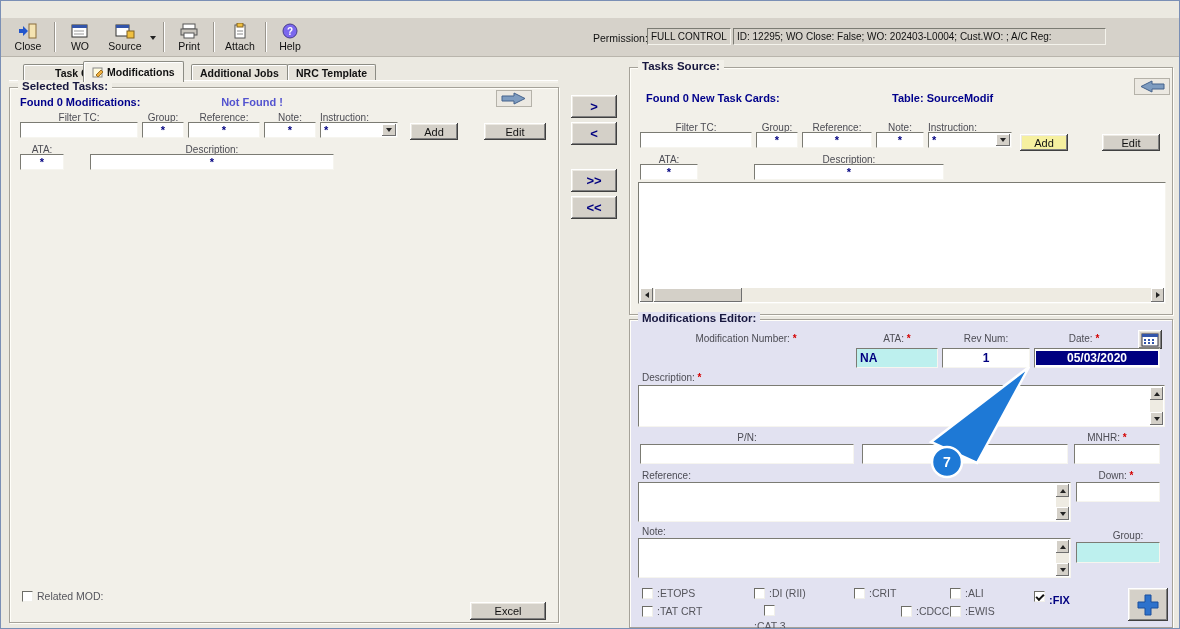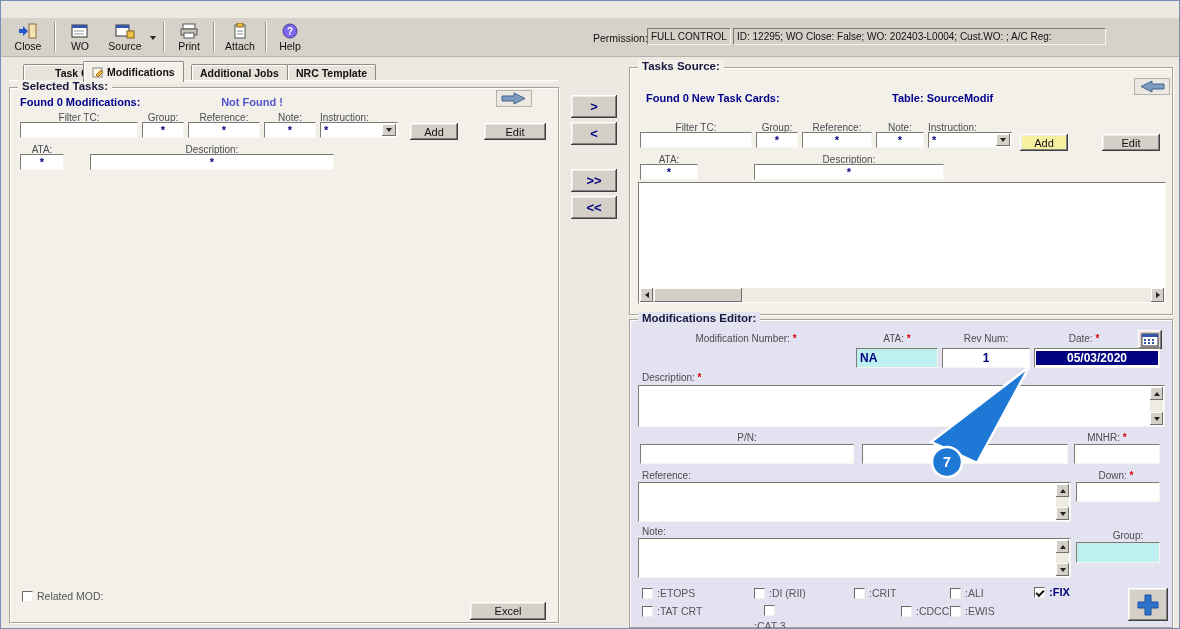--- a/index.html
+++ b/index.html
@@ -76,21 +76,21 @@
 
   .list { position:absolute; background:#fff; border:1px solid; border-color:#7b7b73 #f6f5ef #f6f5ef #7b7b73; }
   .list-msg { position:absolute; left:5px; top:4px; font-size:11px; color:#2b2b2b; }
 
   .cbitem { position:absolute; display:flex; align-items:center; gap:4px; }
   .cb { width:11px; height:11px; background:#fff; border:1px solid; border-color:#6c6c66 #f1f0ea #f1f0ea #6c6c66;
         position:relative; flex:0 0 auto; }
   .cblabel { font-size:10.5px; color:#55555c; white-space:nowrap; }
   .cbitem.checked .cb::after { content:""; position:absolute; left:1px; top:2px; width:6px; height:3px;
         border-left:2px solid #101010; border-bottom:2px solid #101010; transform:rotate(-45deg); }
-  .cbitem.checked .cblabel { color:#000080; font-weight:bold; font-size:11px; }
+  .cbitem.checked .cblabel { color:#000080; font-weight:bold; font-size:11px;margin-top:8px; }
 
   .mbox { position:absolute; background:#fff; border:1px solid; border-color:#7b7b73 #f6f5ef #f6f5ef #7b7b73; }
   .vscroll { position:absolute; top:1px; bottom:1px; right:1px; width:13px; background:#eeebe2; }
   .sb-btn { position:absolute; width:13px; height:13px; background:#d4d0c8;
             box-shadow:inset -1px -1px 0 #6f6f6f, inset 1px 1px 0 #fff;
             display:flex; align-items:center; justify-content:center; }
   .hscroll { position:absolute; left:1px; right:1px; bottom:1px; height:14px; background:#eeebe2; }
   .hthumb { position:absolute; top:0; height:14px; background:#d4d0c8;
             box-shadow:inset -1px -1px 0 #6f6f6f, inset 1px 1px 0 #fff; }
 

